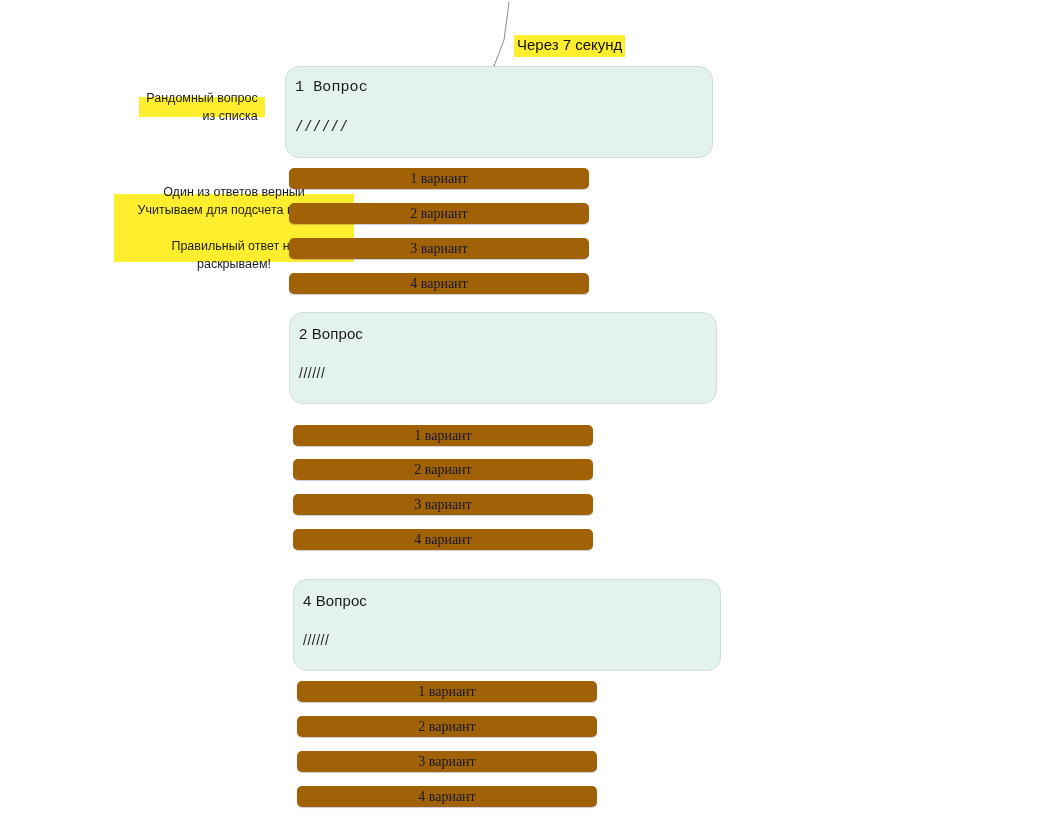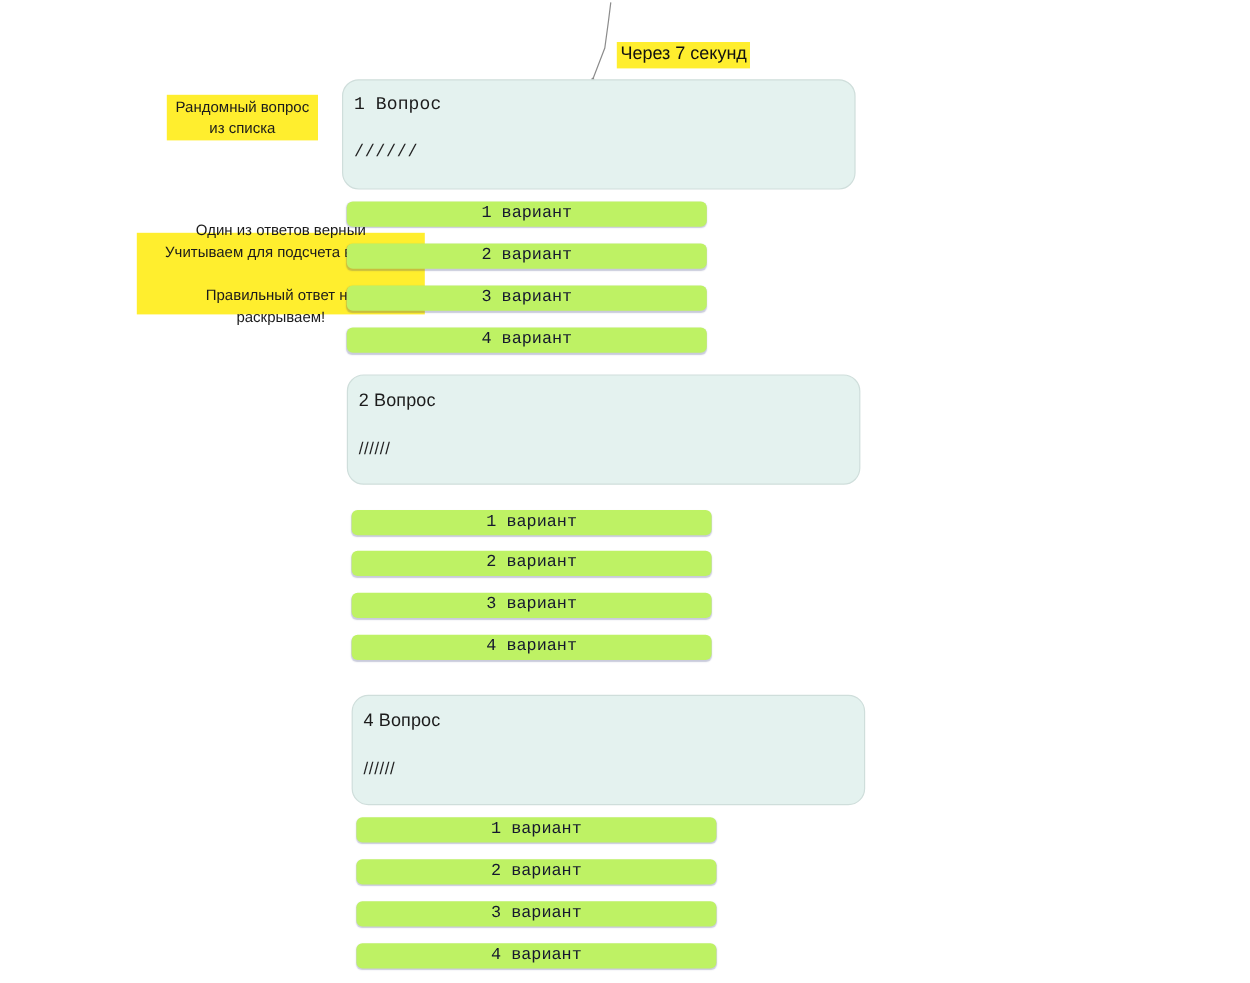--- a/index.html
+++ b/index.html
@@ -39,22 +39,22 @@
     background: #ffee2e;
     color: #111111;
     font-size: 15px;
     line-height: 1.25;
     padding: 1px 3px 2px 3px;
     white-space: nowrap;
     box-sizing: border-box;
     margin-top: 33px;
   }
 
-  #note-random      { left: 139px; top: 79px;  width: 126px; height: 38px;
-                      display: flex; align-items: center; justify-content: center; }
+  #note-random      { left: 139px; top: 97px;  width: 126px; height: 20px;
+                      display: flex; align-items: center; justify-content: center; text-align: right; }
   #note-answers     { left: 67px;  top: 194px; width: 240px; height: 68px;
                       display: flex; align-items: center; justify-content: center; margin-left: 47px; }
   #note-norepeat    { left: 740px; top: 199px; width: 125px; height: 37px;
                       display: flex; align-items: center; justify-content: center; }
   #note-timer       { left: 514px; top: 2px; }
 
   
   .connector {
     position: absolute;
     left: 480px;
@@ -83,25 +83,25 @@
   }
   .question-body {
     font-size: 14px;
     color: #1f1f1f;
     margin-top: 22px;
     letter-spacing: .5px;
   }
 
   .answer {
     position: absolute;
-    background: #bef264;
+    background: #a16207;
     color: #15182e;
     border: none;
     border-radius: 5px;
-    font-family: Liberation Mono, monospace;
+    font-family: Liberation Serif, serif;
     font-size: 14px;
     line-height: 21px;
     height: 21px;
     box-sizing: border-box;
     padding: 0;
     cursor: pointer;
     box-shadow: 0 1px 1px rgba(40,48,110,.25);
   }
 
   

